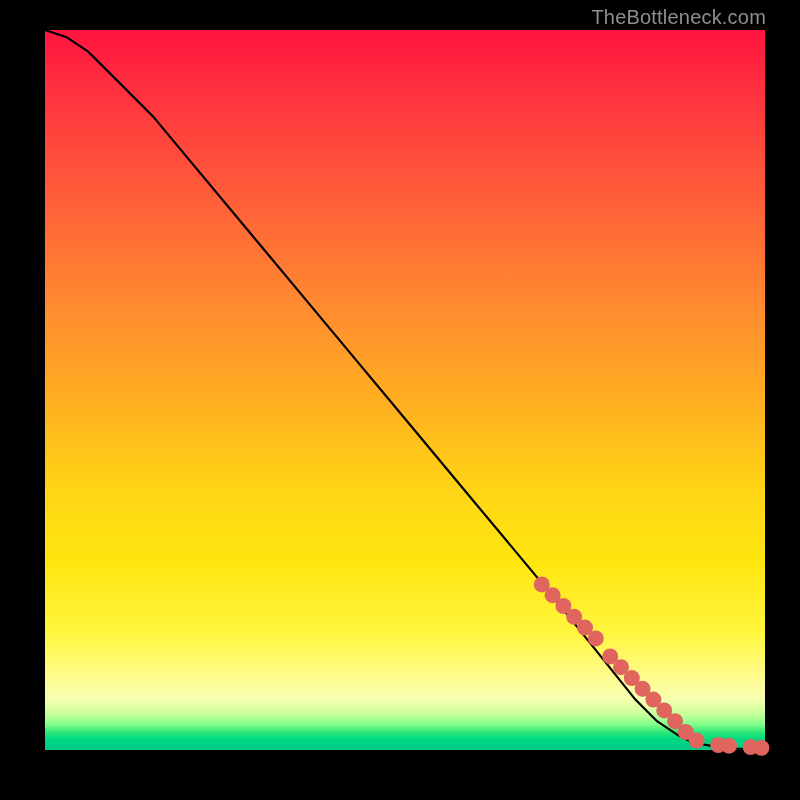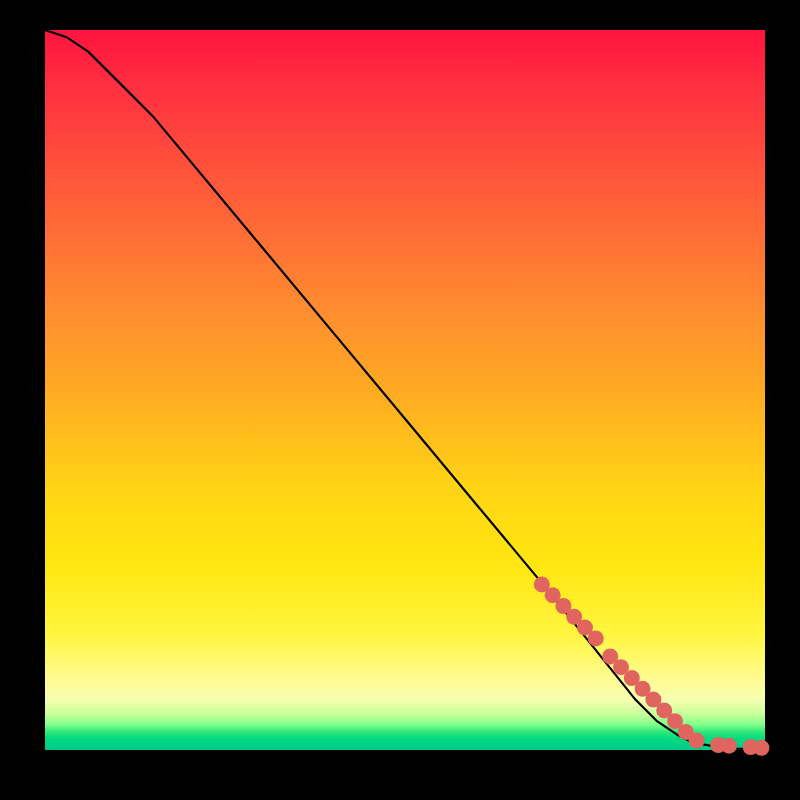--- a/index.html
+++ b/index.html
@@ -60,20 +60,21 @@
     width: 720px;
     height: 720px;
     overflow: visible;
   }
 </style>
 </head>
 <body>
 
 <div class="frame">
 
+  <div class="watermark">TheBottleneck.com</div>
 
   <div class="plot">
     <svg class="curve" viewBox="0 0 720 720">
       <path id="curve-path" fill="none" stroke="#000" stroke-width="2.2" d="M0.0 0.0 L21.6 7.2 L43.2 21.6 L72.0 50.4 L108.0 86.4 L144.0 129.6 L216.0 216.0 L288.0 302.4 L360.0 388.8 L432.0 475.2 L504.0 561.6 L561.6 633.6 L590.4 669.6 L612.0 691.2 L633.6 705.6 L648.0 712.8 L669.6 716.4 L691.2 718.6 L720.0 719.3"></path>
       <g id="dots-group">
           <circle cx="496.8" cy="554.4" r="8" fill="#e0655f"></circle>
           <circle cx="507.6" cy="565.2" r="8" fill="#e0655f"></circle>
           <circle cx="518.4" cy="576.0" r="8" fill="#e0655f"></circle>
           <circle cx="529.2" cy="586.8" r="8" fill="#e0655f"></circle>
           <circle cx="540.0" cy="597.6" r="8" fill="#e0655f"></circle>

